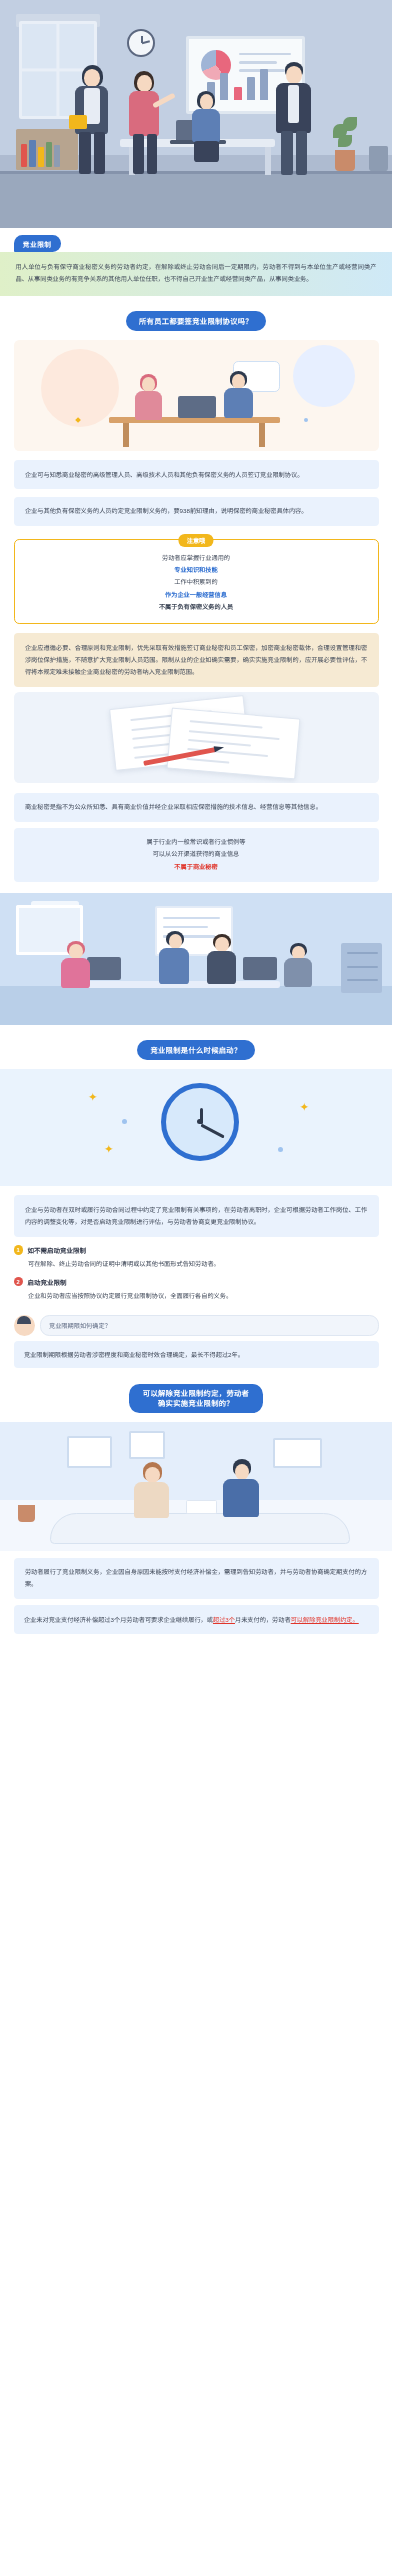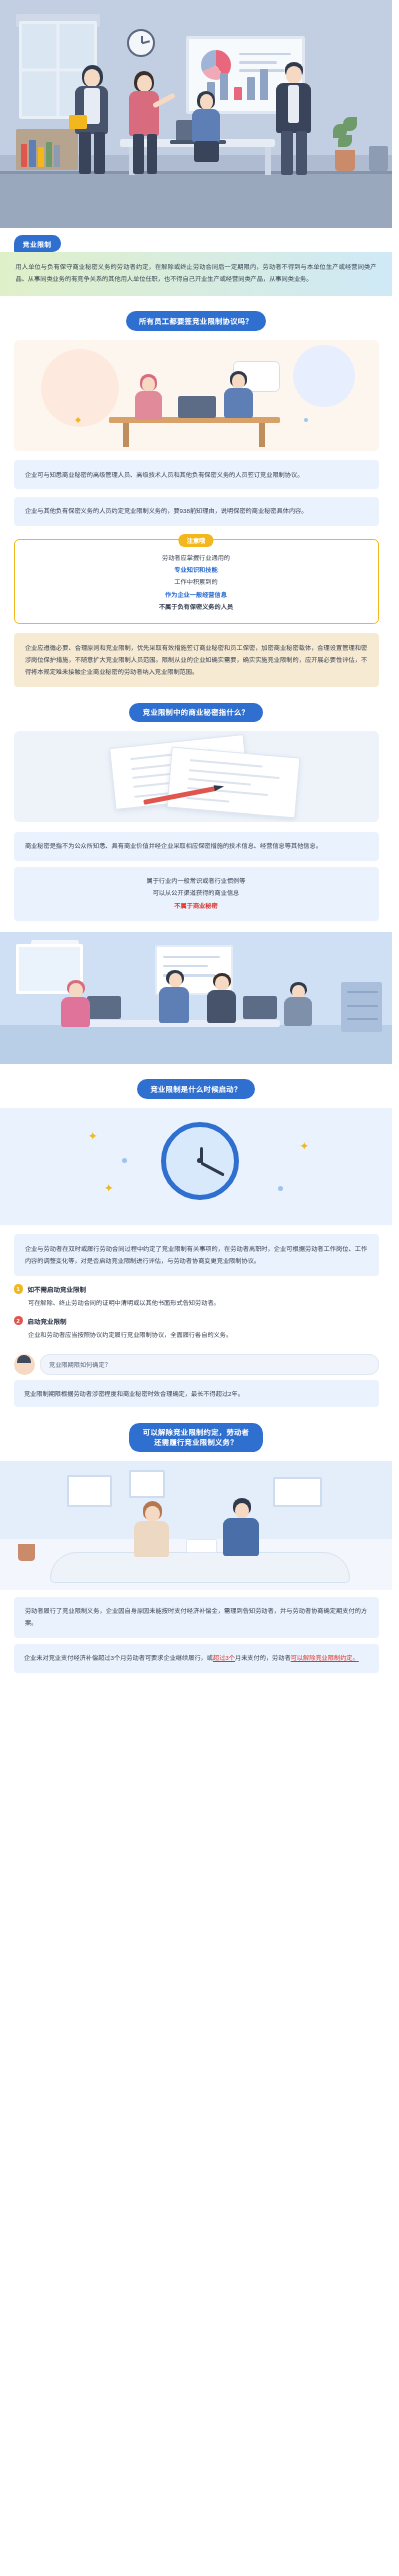--- a/index.html
+++ b/index.html
@@ -314,23 +314,20 @@
     <div class="notice-line">劳动者应掌握行业通用的</div>
     <div class="notice-line em">专业知识和技能</div>
     <div class="notice-line">工作中积累到的</div>
     <div class="notice-line em">作为企业一般经营信息</div>
     <div class="notice-line red bold">不属于负有保密义务的人员</div>
   </div>
 
   <div class="spacer-18"></div>
   <div class="card card-cream">企业应遵循必要、合理原则和竞业限制，优先采取有效措施签订商业秘密和员工保密，加密商业秘密载体，合理设置管理和密涉岗位保护措施，不随意扩大竞业限制人员范围。限制从业的企业如确实需要，确实实施竞业限制的，应开展必要性评估，不得将本规定难未接触企业商业秘密的劳动者纳入竞业限制范围。</div>
 
-  <div class="section-title">
-    <span class="bar">竞业限制中的商业秘密指什么？</span>
-  </div>
 
   <div class="contract-ill">
     <div class="paper" style="left:98px;top:9.3px;width:135px;height:62px;transform:rotate(-6deg);">
       <i style="top:11.4px;width:62%;"></i>
         <i style="top:21px;width:70%;"></i>
         <i style="top:30px;width:54%;"></i>
       <i style="top:39px;width:66%;"></i>
         <i style="top:49px;width:40%;"></i>
     </div>
     <div class="paper" style="left:155px;top:21px;width:129px;height:61px;transform:rotate(5deg);">
@@ -430,21 +427,21 @@
 
   <div class="qrow">
     <div class="qavatar"></div>
     <div class="qbubble">竞业限期限如何确定？</div>
   </div>
   <div class="answer-card">竞业限制期限根据劳动者涉密程度和商业秘密时效合理确定，最长不得超过2年。</div>
 
   <div class="section-title">
     <span class="bar">
       <span>可以解除竞业限制约定，劳动者</span><br>
-      <span>还需履行竞业限制义务？</span>
+      <span>确实实施竞业限制的？</span>
     </span>
   </div>
 
   <div class="meeting">
     <div class="wall"></div>
     <div class="pic" style="left:67px;top:13.5px;width:45px;height:32px;"></div>
     <div class="pic" style="left:129px;top:8.3px;width:36px;height:28px;"></div>
     <div class="pic" style="right:78px;top:15.5px;width:49px;height:30px;"></div>
     <div class="plant">
         <div class="pot"></div>

